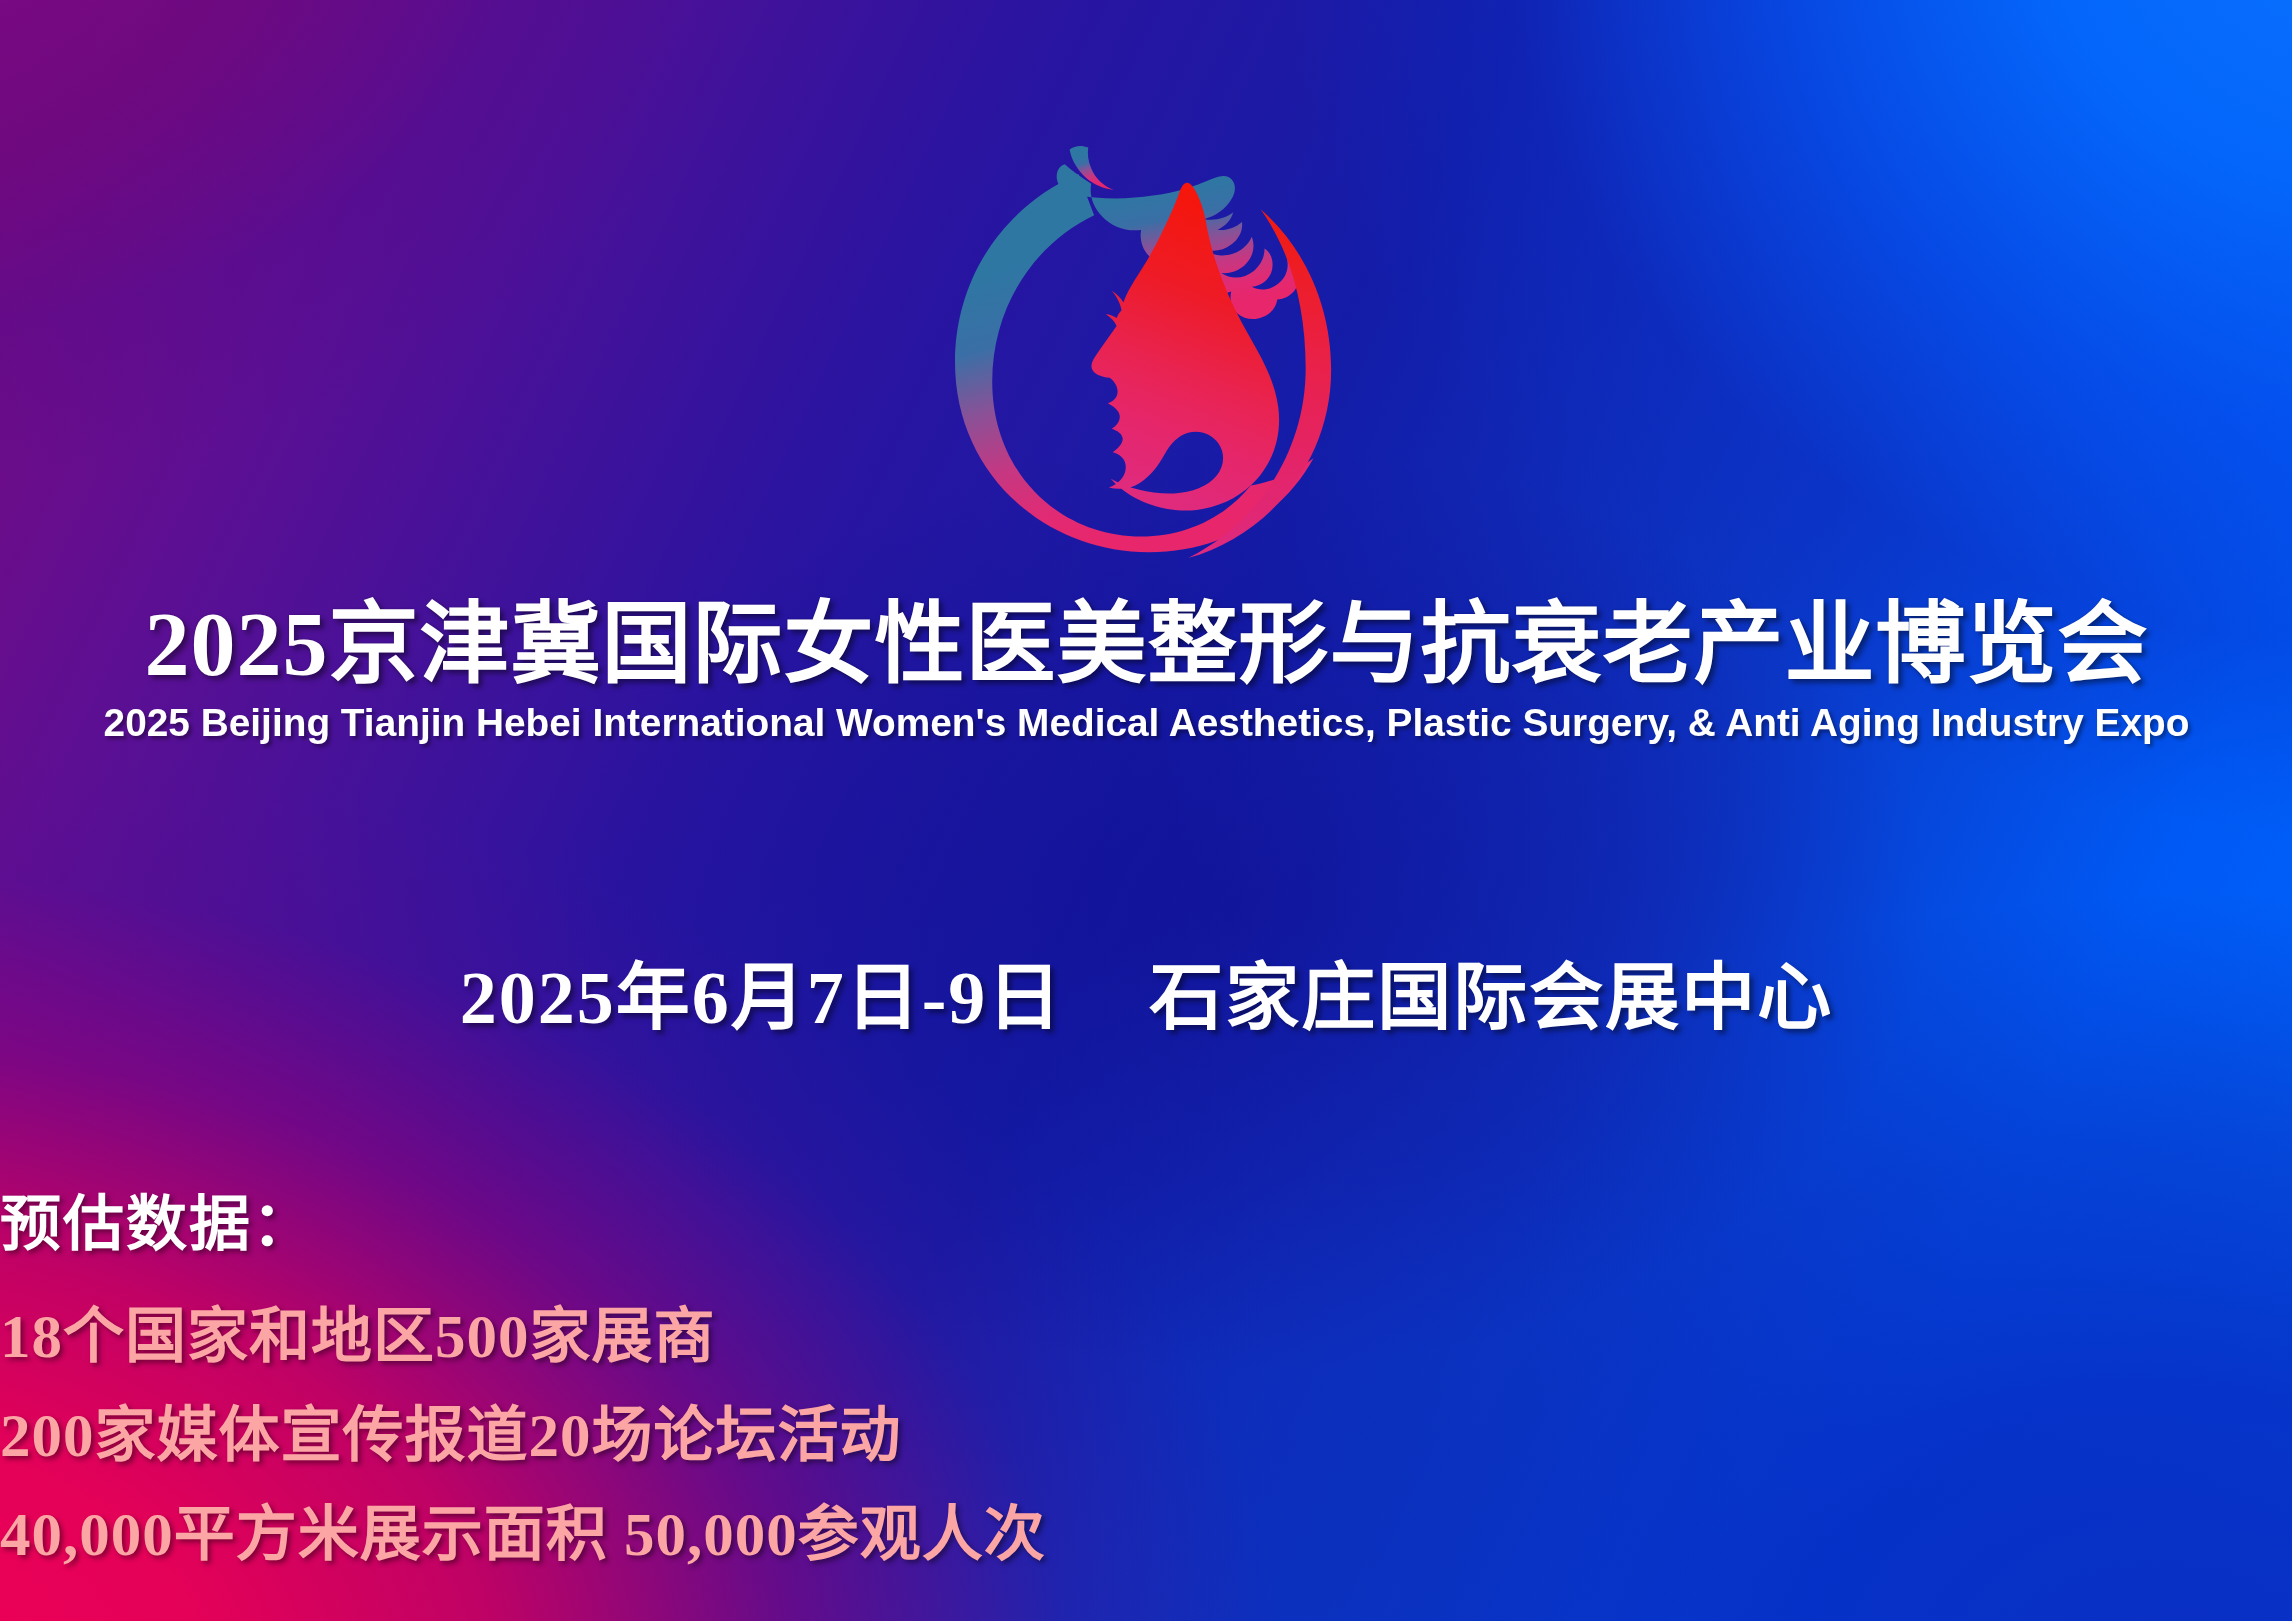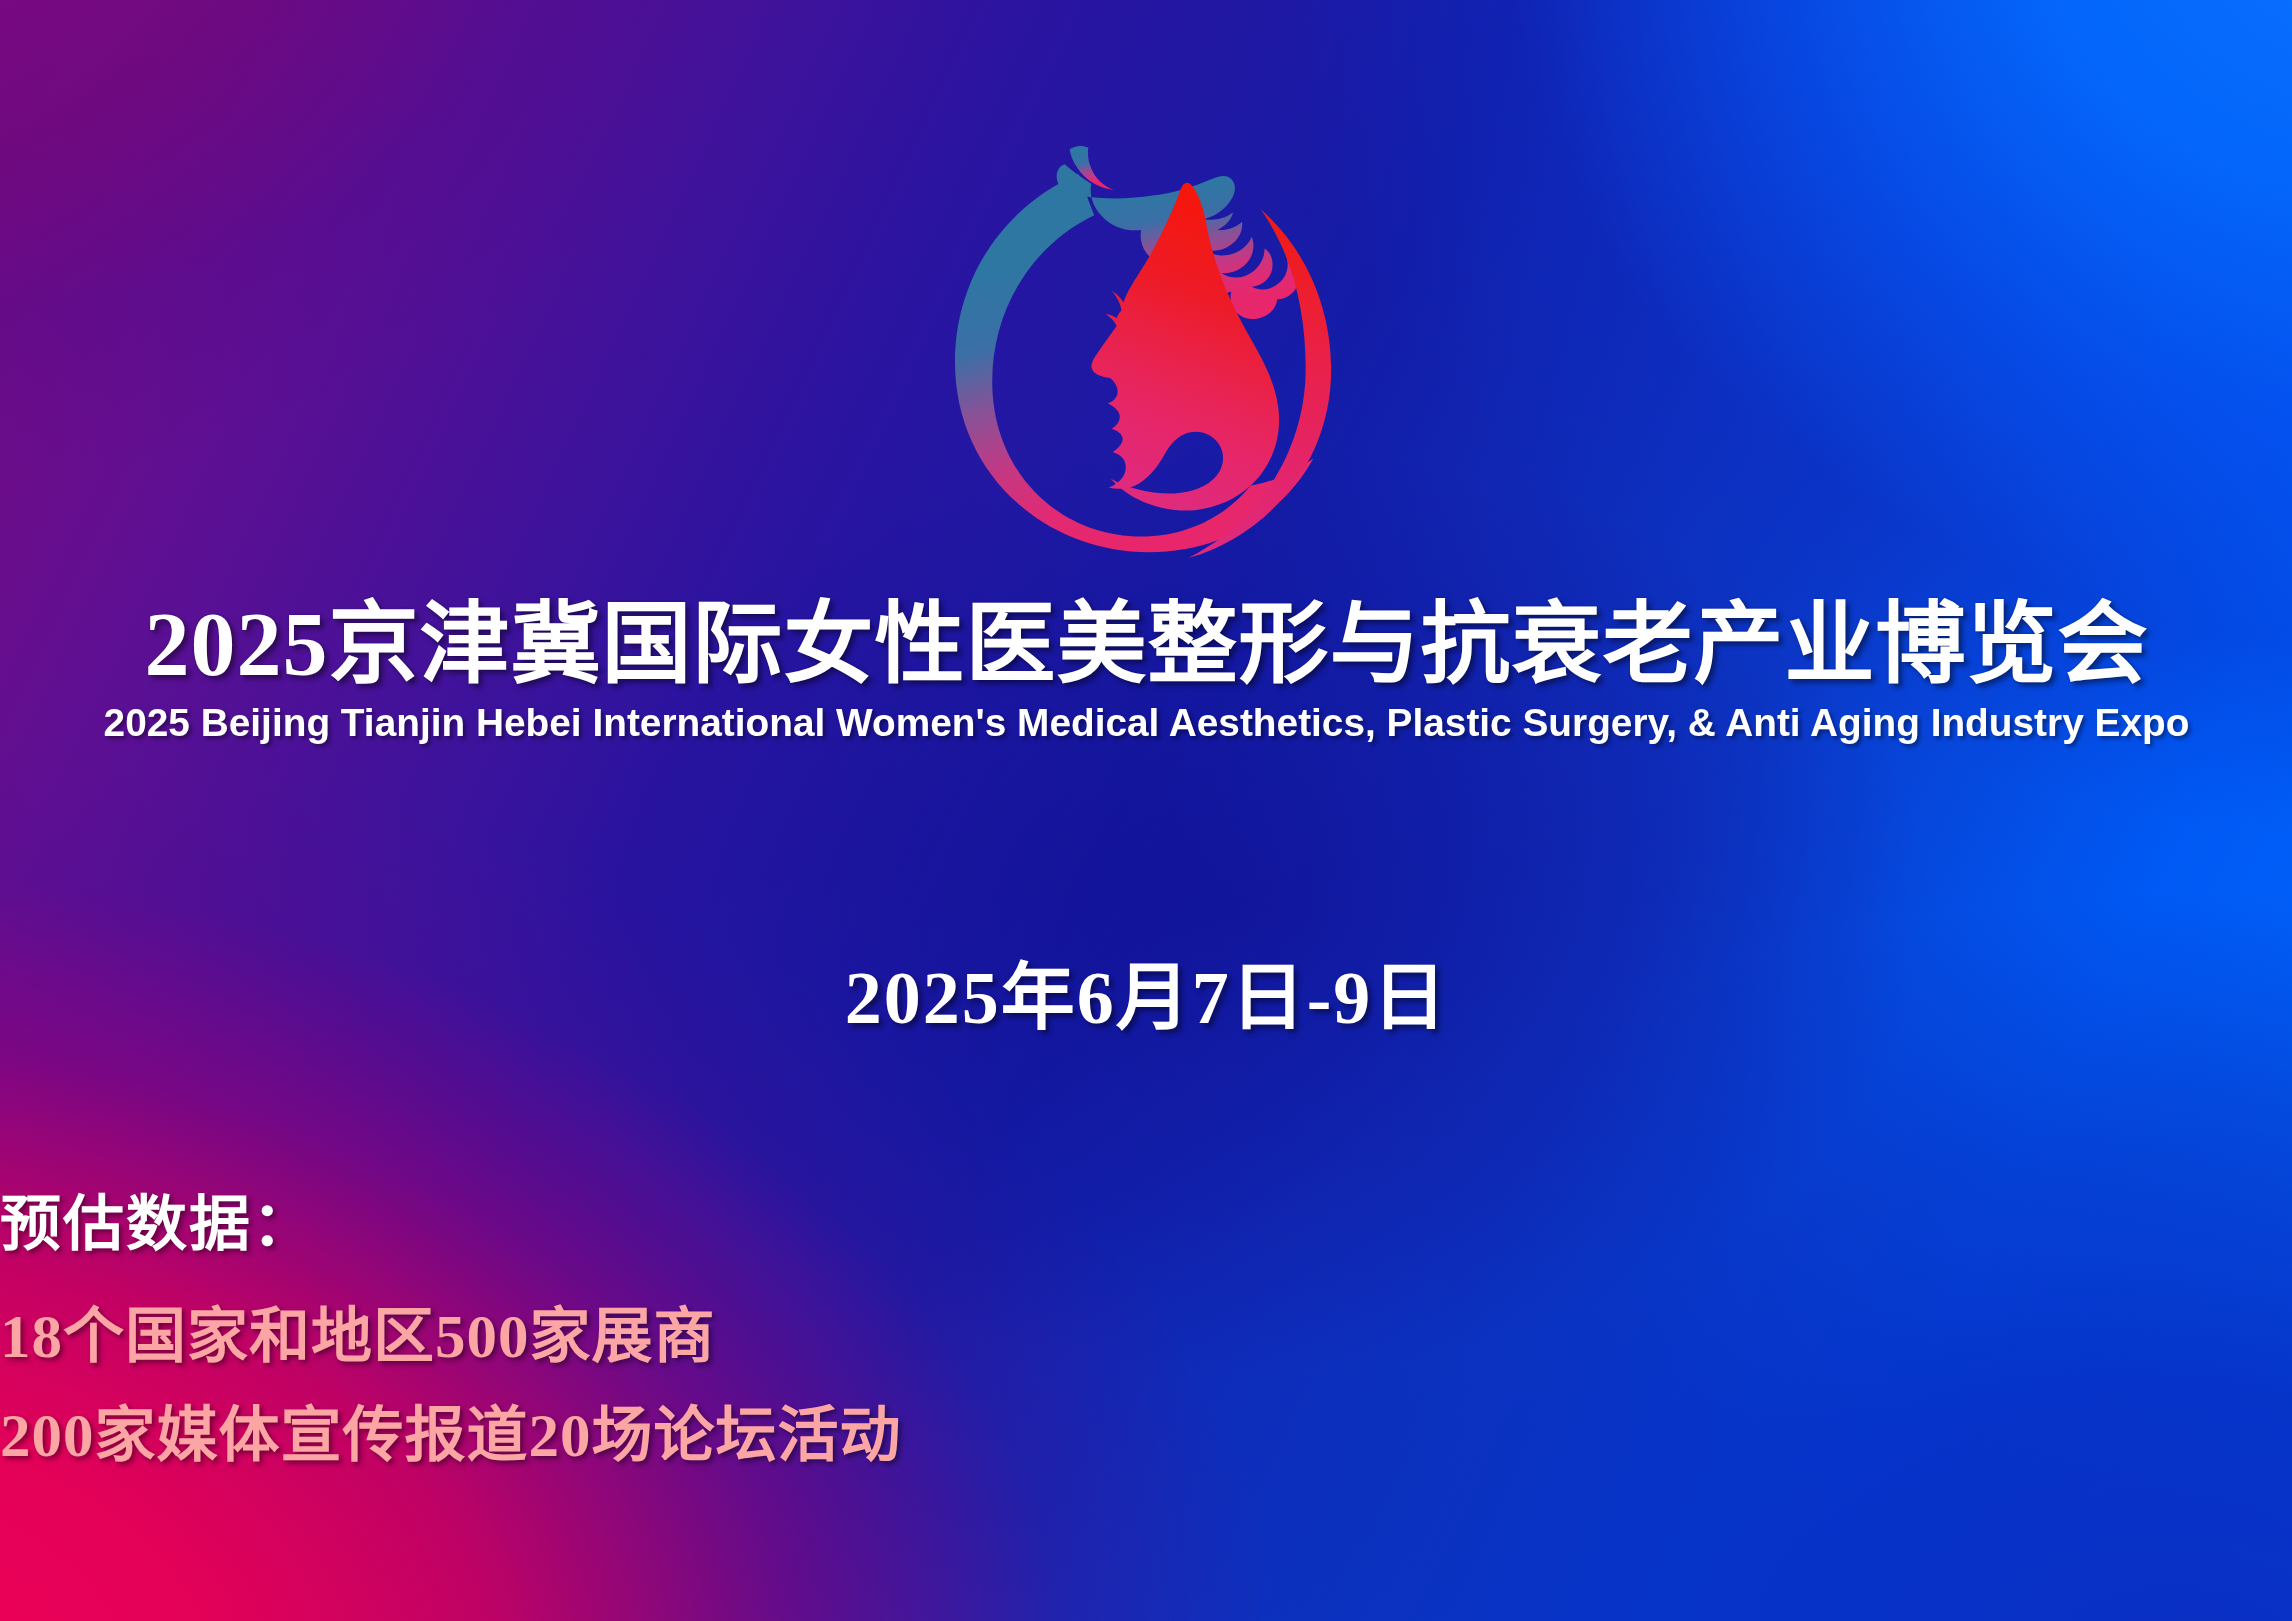--- a/index.html
+++ b/index.html
@@ -315,25 +315,27 @@
       </svg>
     </div>
 
     <div class="title-block">
       <div class="title-cn">2025京津冀国际女性医美整形与抗衰老产业博览会</div>
       <div class="title-en">2025 Beijing Tianjin Hebei International Women's Medical Aesthetics, Plastic Surgery, &amp; Anti Aging Industry Expo</div>
     </div>
 
     <div class="datevenue">
       <div class="dv-text">2025年6月7日-9日</div>
+      <div class="dv-text">石家庄国际会展中心</div>
     </div>
 
     <div class="stats">
       <div class="stats-heading">预估数据：</div>
       <div class="stats-list">
         <div class="stats-line">18个国家和地区500家展商</div>
         <div class="stats-line">200家媒体宣传报道20场论坛活动</div>
+        <div class="stats-line">40,000平方米展示面积 50,000参观人次</div>
       </div>
     </div>
 
   </div>
 </div>
 
 
 </body></html>

